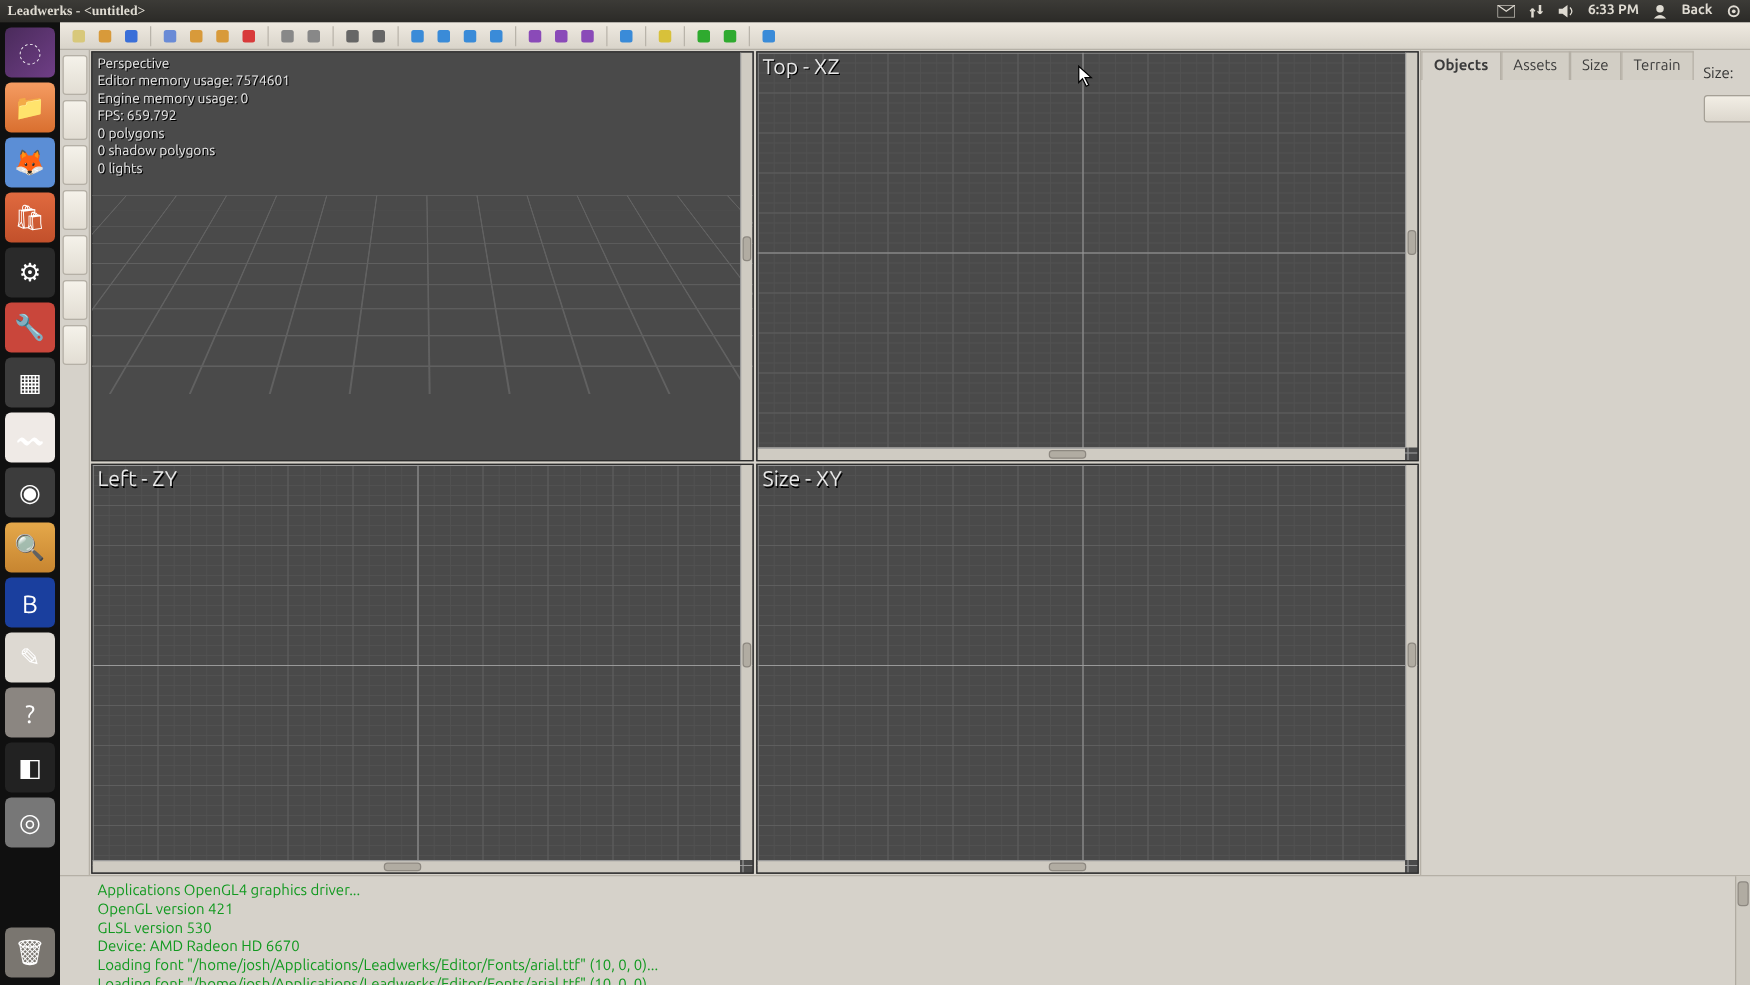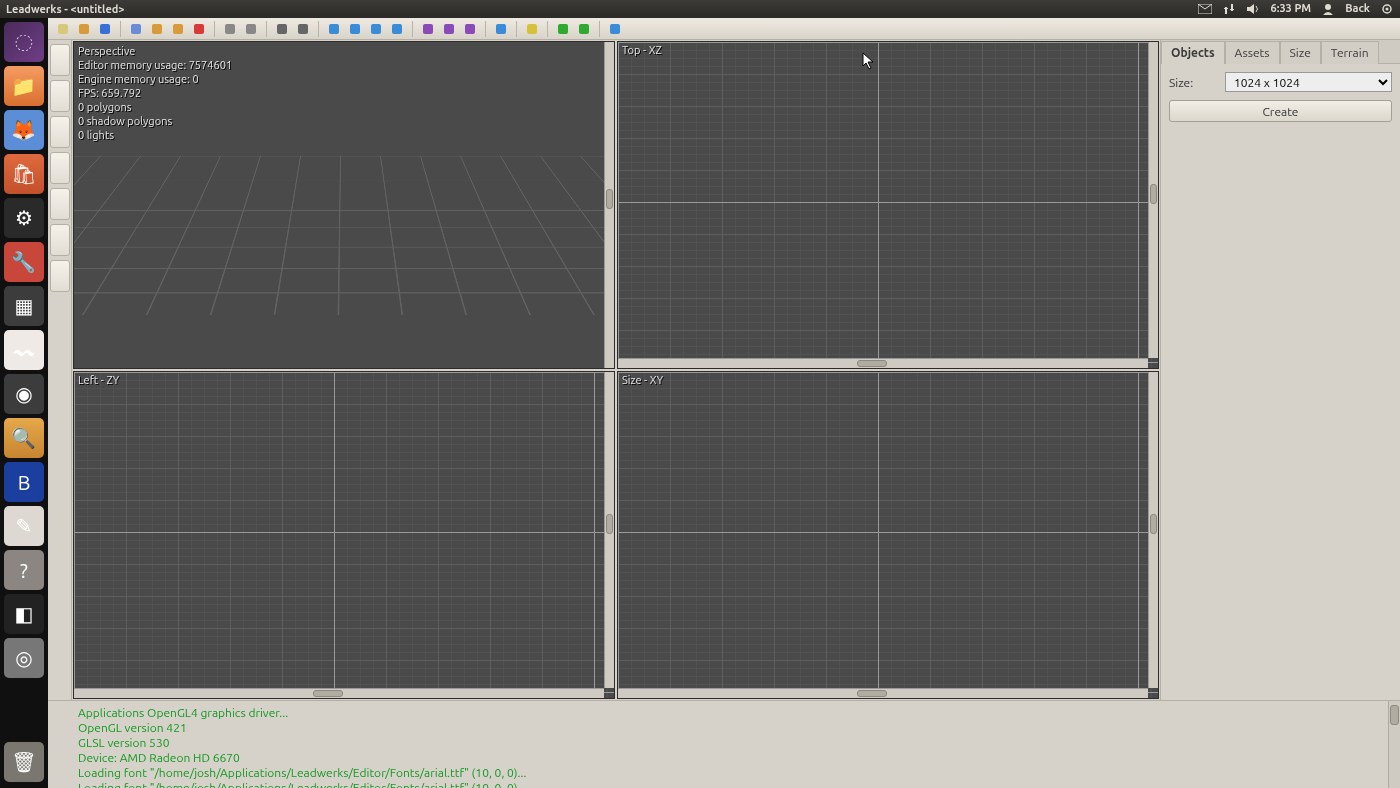--- a/index.html
+++ b/index.html
@@ -1,20 +1,20 @@
 <!DOCTYPE html>
 <html><head>
 <meta charset="utf-8">
 <style>
 * { margin:0; padding:0; box-sizing:border-box; font-family:Ubuntu,Arial,sans-serif; }
 body { width:1400px; height:788px; background:#0d0d0d; overflow:hidden; position:relative; }
 
 
 .menubar { height:18px; background:linear-gradient(#3c3b37,#2b2a27); display:flex; align-items:center; color:#dfdbd2; font-size:11px; font-weight:bold; padding:0 6px; }
-.menubar .title { flex:1; }
+.menubar .title { flex:1;font-family:Liberation Serif, serif; }
 .menubar .right { display:flex; align-items:flex-start; gap:10px; }
 .menubar .ico { width:14px; height:14px; display:inline-flex; align-items:center; justify-content:center; }
 
 
 .launcher { position:absolute; left:0; top:18px; bottom:0; width:48px; background:rgba(20,20,20,0.55); display:flex; flex-direction:column; align-items:center; padding-top:4px; gap:4px; }
 .launcher .li { width:40px; height:40px; border-radius:5px; display:flex; align-items:center; justify-content:center; font-size:20px; color:#fff; }
 .launcher .li.trash { margin-top:auto; margin-bottom:6px; }
 .l-dash{background:linear-gradient(135deg,#4a2b5b,#6f3e86);}
 .l-files{background:linear-gradient(#f59c62,#d96f2f);}
 .l-ff{background:#5b8ed6;}
@@ -44,21 +44,21 @@
 .content { flex:1; display:flex; min-height:0; }
 
 
 .palette { width:24px; background:#d6d2ca; border-right:1px solid #b5b0a6; display:flex; flex-direction:column; gap:4px; padding:4px 2px; }
 .palette .slot { width:20px; height:32px; background:linear-gradient(#f5f2ea,#e2ddd3); border:1px solid #b5b0a6; border-radius:3px; }
 
 
 .viewports { flex:1; display:flex; flex-direction:column; min-width:0; }
 .vrow { flex:1; display:flex; min-height:0; }
 .viewport { flex:1; position:relative; background:#4a4a4a; border:1px solid #2c2c2c; margin:1px; overflow:hidden; }
-.viewport .label { position:absolute; top:2px; left:4px; color:#e8e8e8; font-size:11px; text-shadow:1px 1px 0 #000; z-index:5; }
+.viewport .label { position:absolute; top:2px; left:4px; color:#e8e8e8; font-size:17px; text-shadow:1px 1px 0 #000; z-index:5; }
 .viewport .overlay { position:absolute; top:2px; left:4px; color:#e8e8e8; font-size:11px; text-shadow:1px 1px 0 #000; z-index:5; line-height:14px; }
 .viewport .vscroll { position:absolute; right:0; top:0; bottom:10px; width:10px; background:#cfcbc2; border-left:1px solid #999; }
 .viewport .hscroll { position:absolute; left:0; right:10px; bottom:0; height:10px; background:#cfcbc2; border-top:1px solid #999; }
 .viewport .vscroll .thumb, .viewport .hscroll .thumb { background:#b1aca2; border:1px solid #8d8880; border-radius:3px; }
 .viewport .vscroll .thumb { position:absolute; left:1px; right:1px; top:45%; height:20px; }
 .viewport .hscroll .thumb { position:absolute; top:1px; bottom:1px; left:45%; width:30px; }
 .nohsc .vscroll { bottom:0; }
 
 
 .grid2d {
@@ -77,21 +77,21 @@
   background-image:
     linear-gradient(#6a6a6a 1px, transparent 1px),
     linear-gradient(90deg,#6a6a6a 1px, transparent 1px);
   background-size:40px 24px;
   transform:perspective(500px) rotateX(62deg);
   transform-origin:top center;
   opacity:0.7;
 }
 
 
-.sidepanel { width:240px; background:#d6d2ca; border-left:1px solid #b5b0a6; display:flex; flex-direction:column; }
+.sidepanel { width:264px; background:#d6d2ca; border-left:1px solid #b5b0a6; display:flex; flex-direction:row; }
 .tabs { display:flex; height:24px; border-bottom:1px solid #b5b0a6; background:#cfcbc2; font-size:12px; }
 .tab { padding:4px 9px; border:1px solid #b5b0a6; border-bottom:none; background:#d2cec5; color:#3b3b3b; position:relative; top:1px; }
 .tab.active { background:#d6d2ca; font-weight:bold; }
 .panelbody { padding:8px; font-size:12px; display:flex; flex-direction:column; gap:8px; }
 .row { display:flex; align-items:center; gap:16px; }
 .row label { width:40px; color:#333; }
 .row select { flex:1; height:20px; background:#eee; border:1px solid #999; font-size:12px; padding:0 4px; }
 .createbtn { height:22px; background:linear-gradient(#f2eee5,#dcd7cd); border:1px solid #a5a096; border-radius:3px; color:#333; font-size:12px; }
 
 

